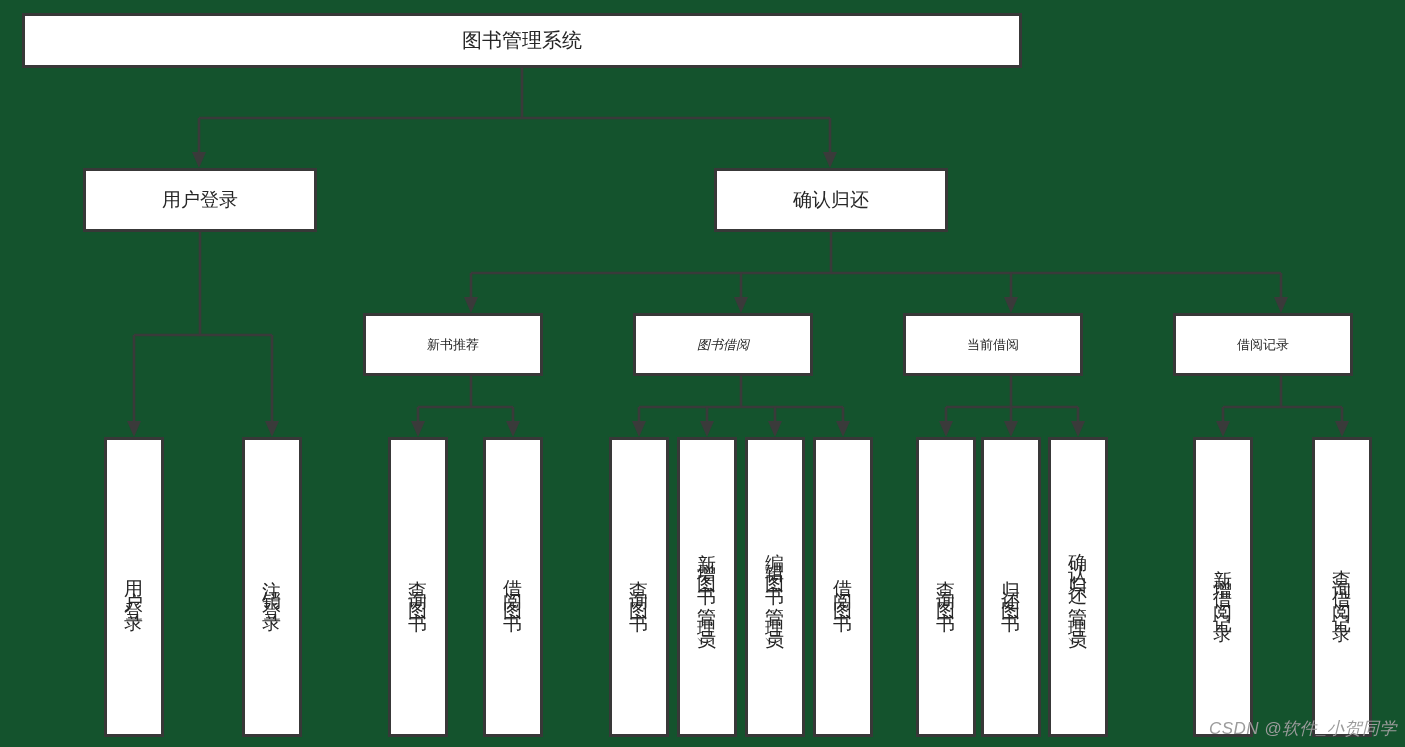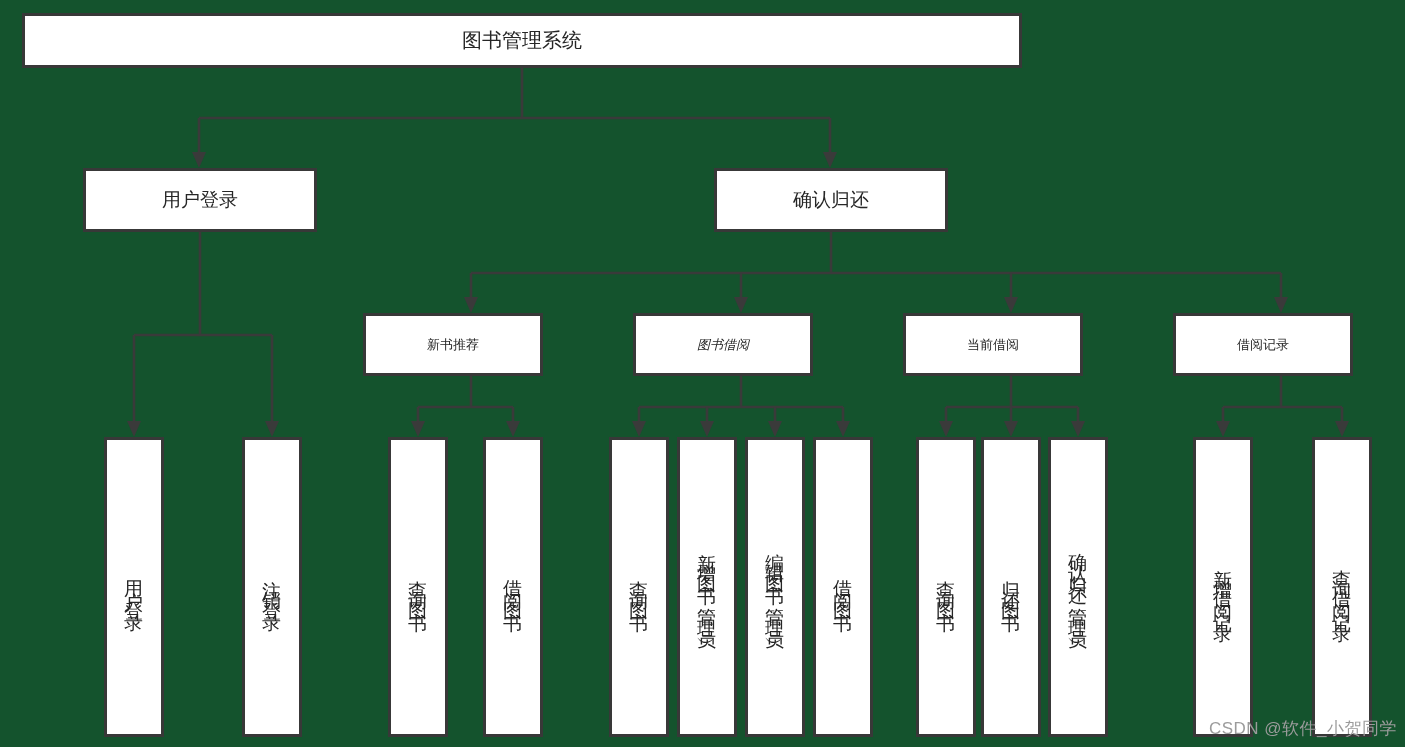--- a/index.html
+++ b/index.html
@@ -73,20 +73,21 @@
   .leaf.p13 { left: 1312px; }
   .watermark {
     position: absolute;
     right: 8px;
     bottom: 7px;
     font-size: 17px;
     color: #9b9b9b;
     z-index: 5;
     letter-spacing: 0.5px;
     white-space: nowrap;
+    font-style: italic;
   }
 </style>
 </head>
 <body>
 
 <div class="canvas">
 
   <svg class="connectors" width="1405" height="747" viewBox="0 0 1405 747">
     <g stroke="#3a3a3a" stroke-width="2.6" fill="none">
 

